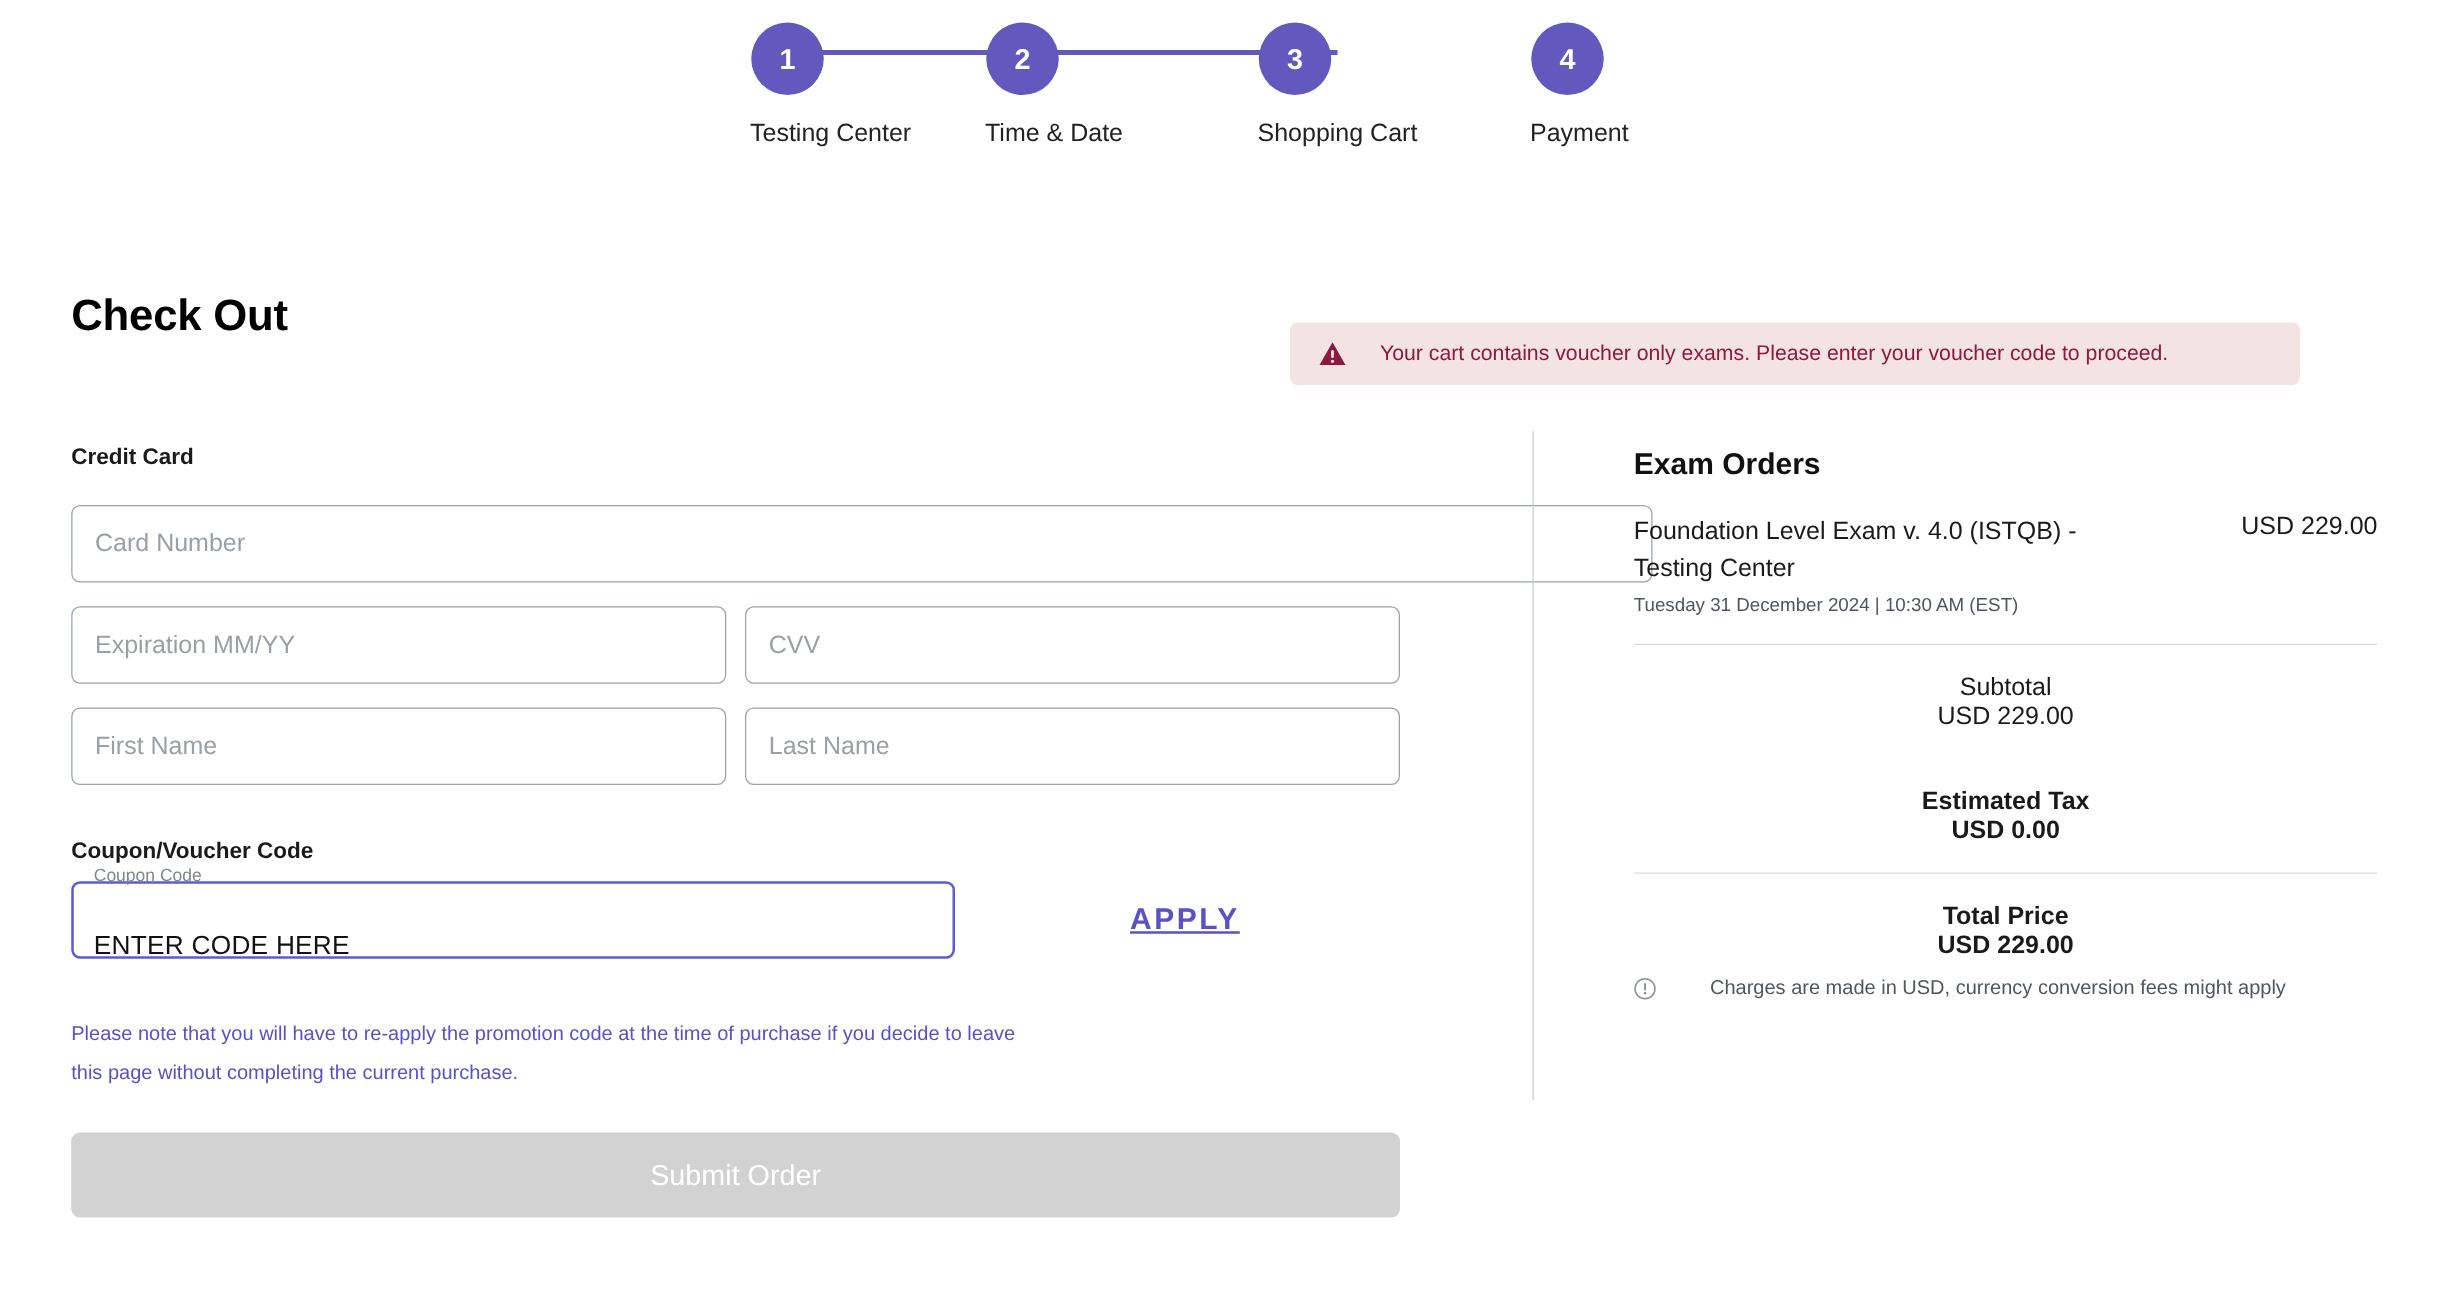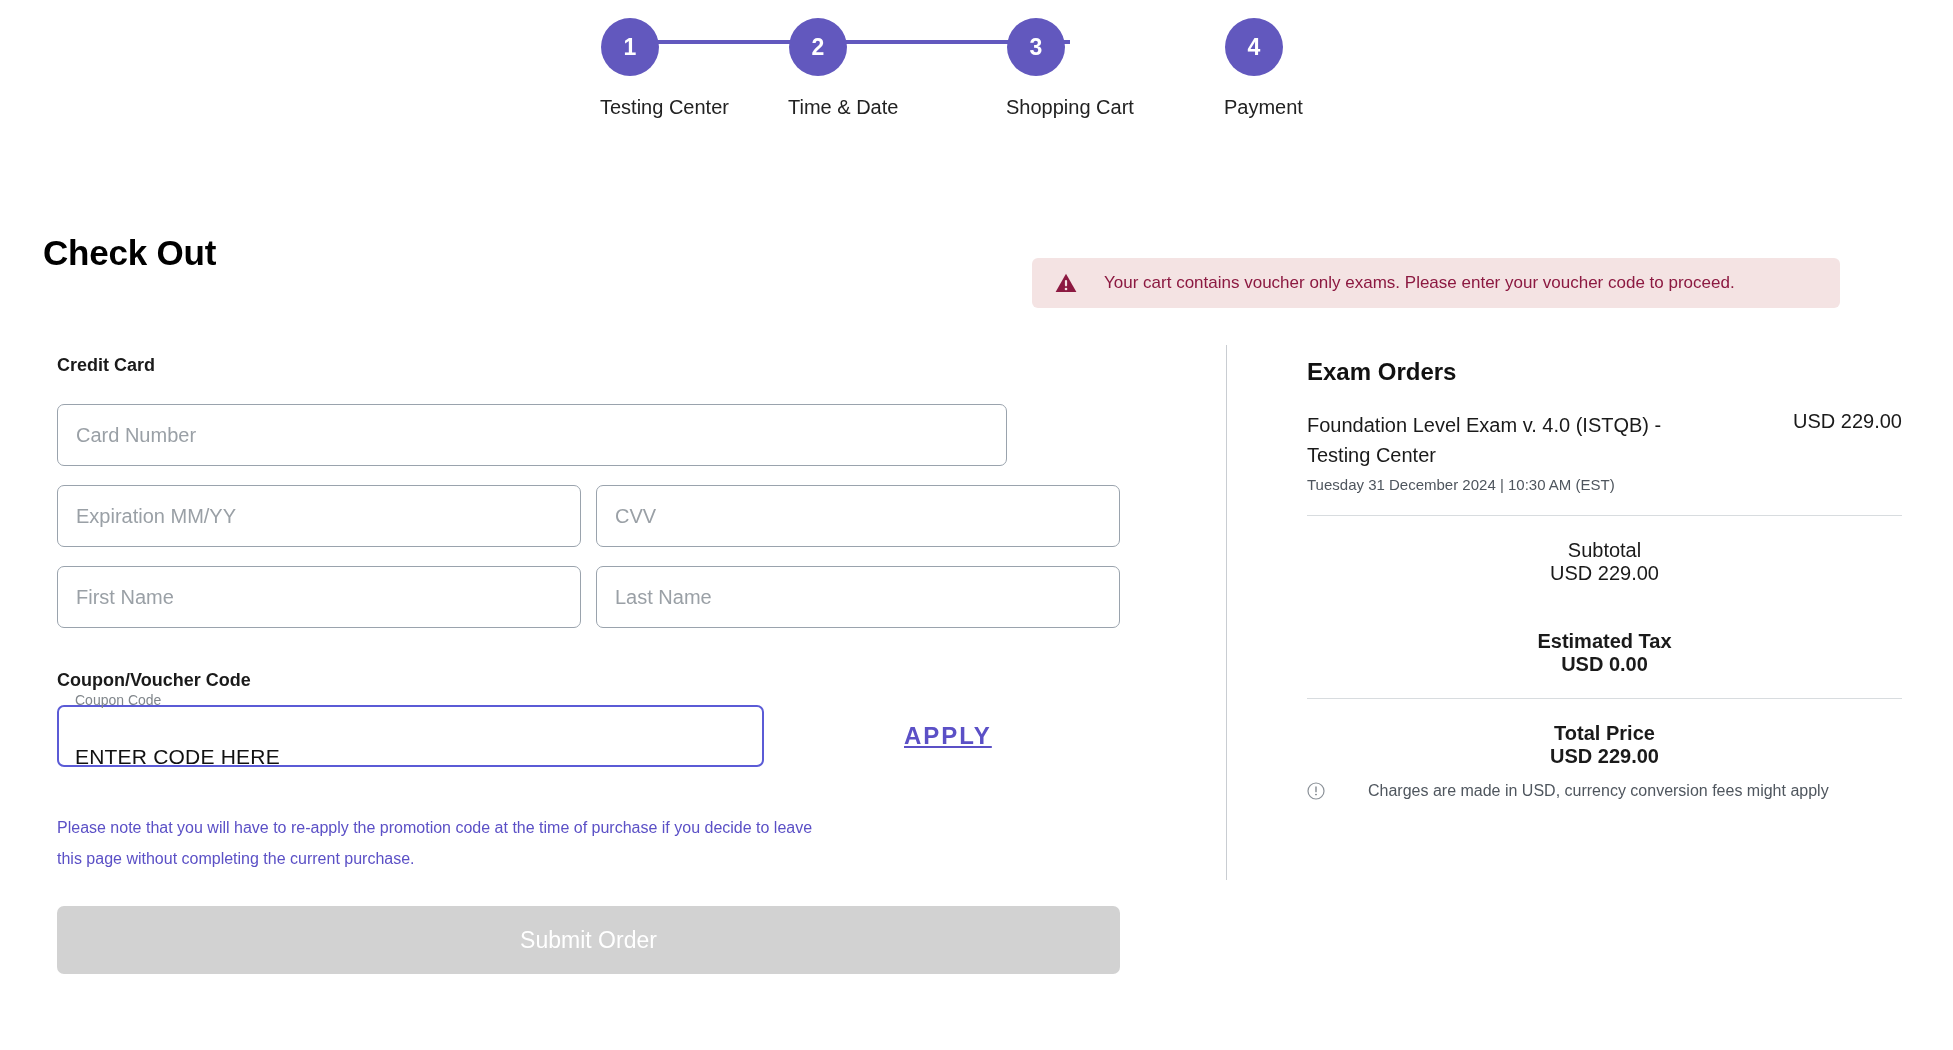--- a/index.html
+++ b/index.html
@@ -57,21 +57,21 @@
     font-weight: 400;
   }
   .step-0 { left: 0px; }
   .step-1 { left: 188px; }
   .step-2 { left: 406px; }
   .step-3 { left: 624px; }
 
   
   .page-title {
     position: absolute;
-    left: 43px;
+    left: 57px;
     top: 233px;
     font-size: 35px;
     font-weight: 700;
     color: #000000;
     letter-spacing: -0.2px;
   }
 
   
   .alert {
     position: absolute;
@@ -114,21 +114,21 @@
     height: 62px;
     background: #ffffff;
     display: flex;
     align-items: center;
     padding: 0 18px;
   }
   .field .ph {
     font-size: 20px;
     color: #9aa0a6;
   }
-  .field-full { width: 950px; }
+  .field-full { width: 1265px; }
   .row2 { display: flex; gap: 15px; margin-top: 19px; }
   .field-half { width: 524px; }
 
   
   .coupon-label {
     margin-top: 42px;
     font-size: 18px;
     font-weight: 700;
     color: #1a1a1a;
   }

